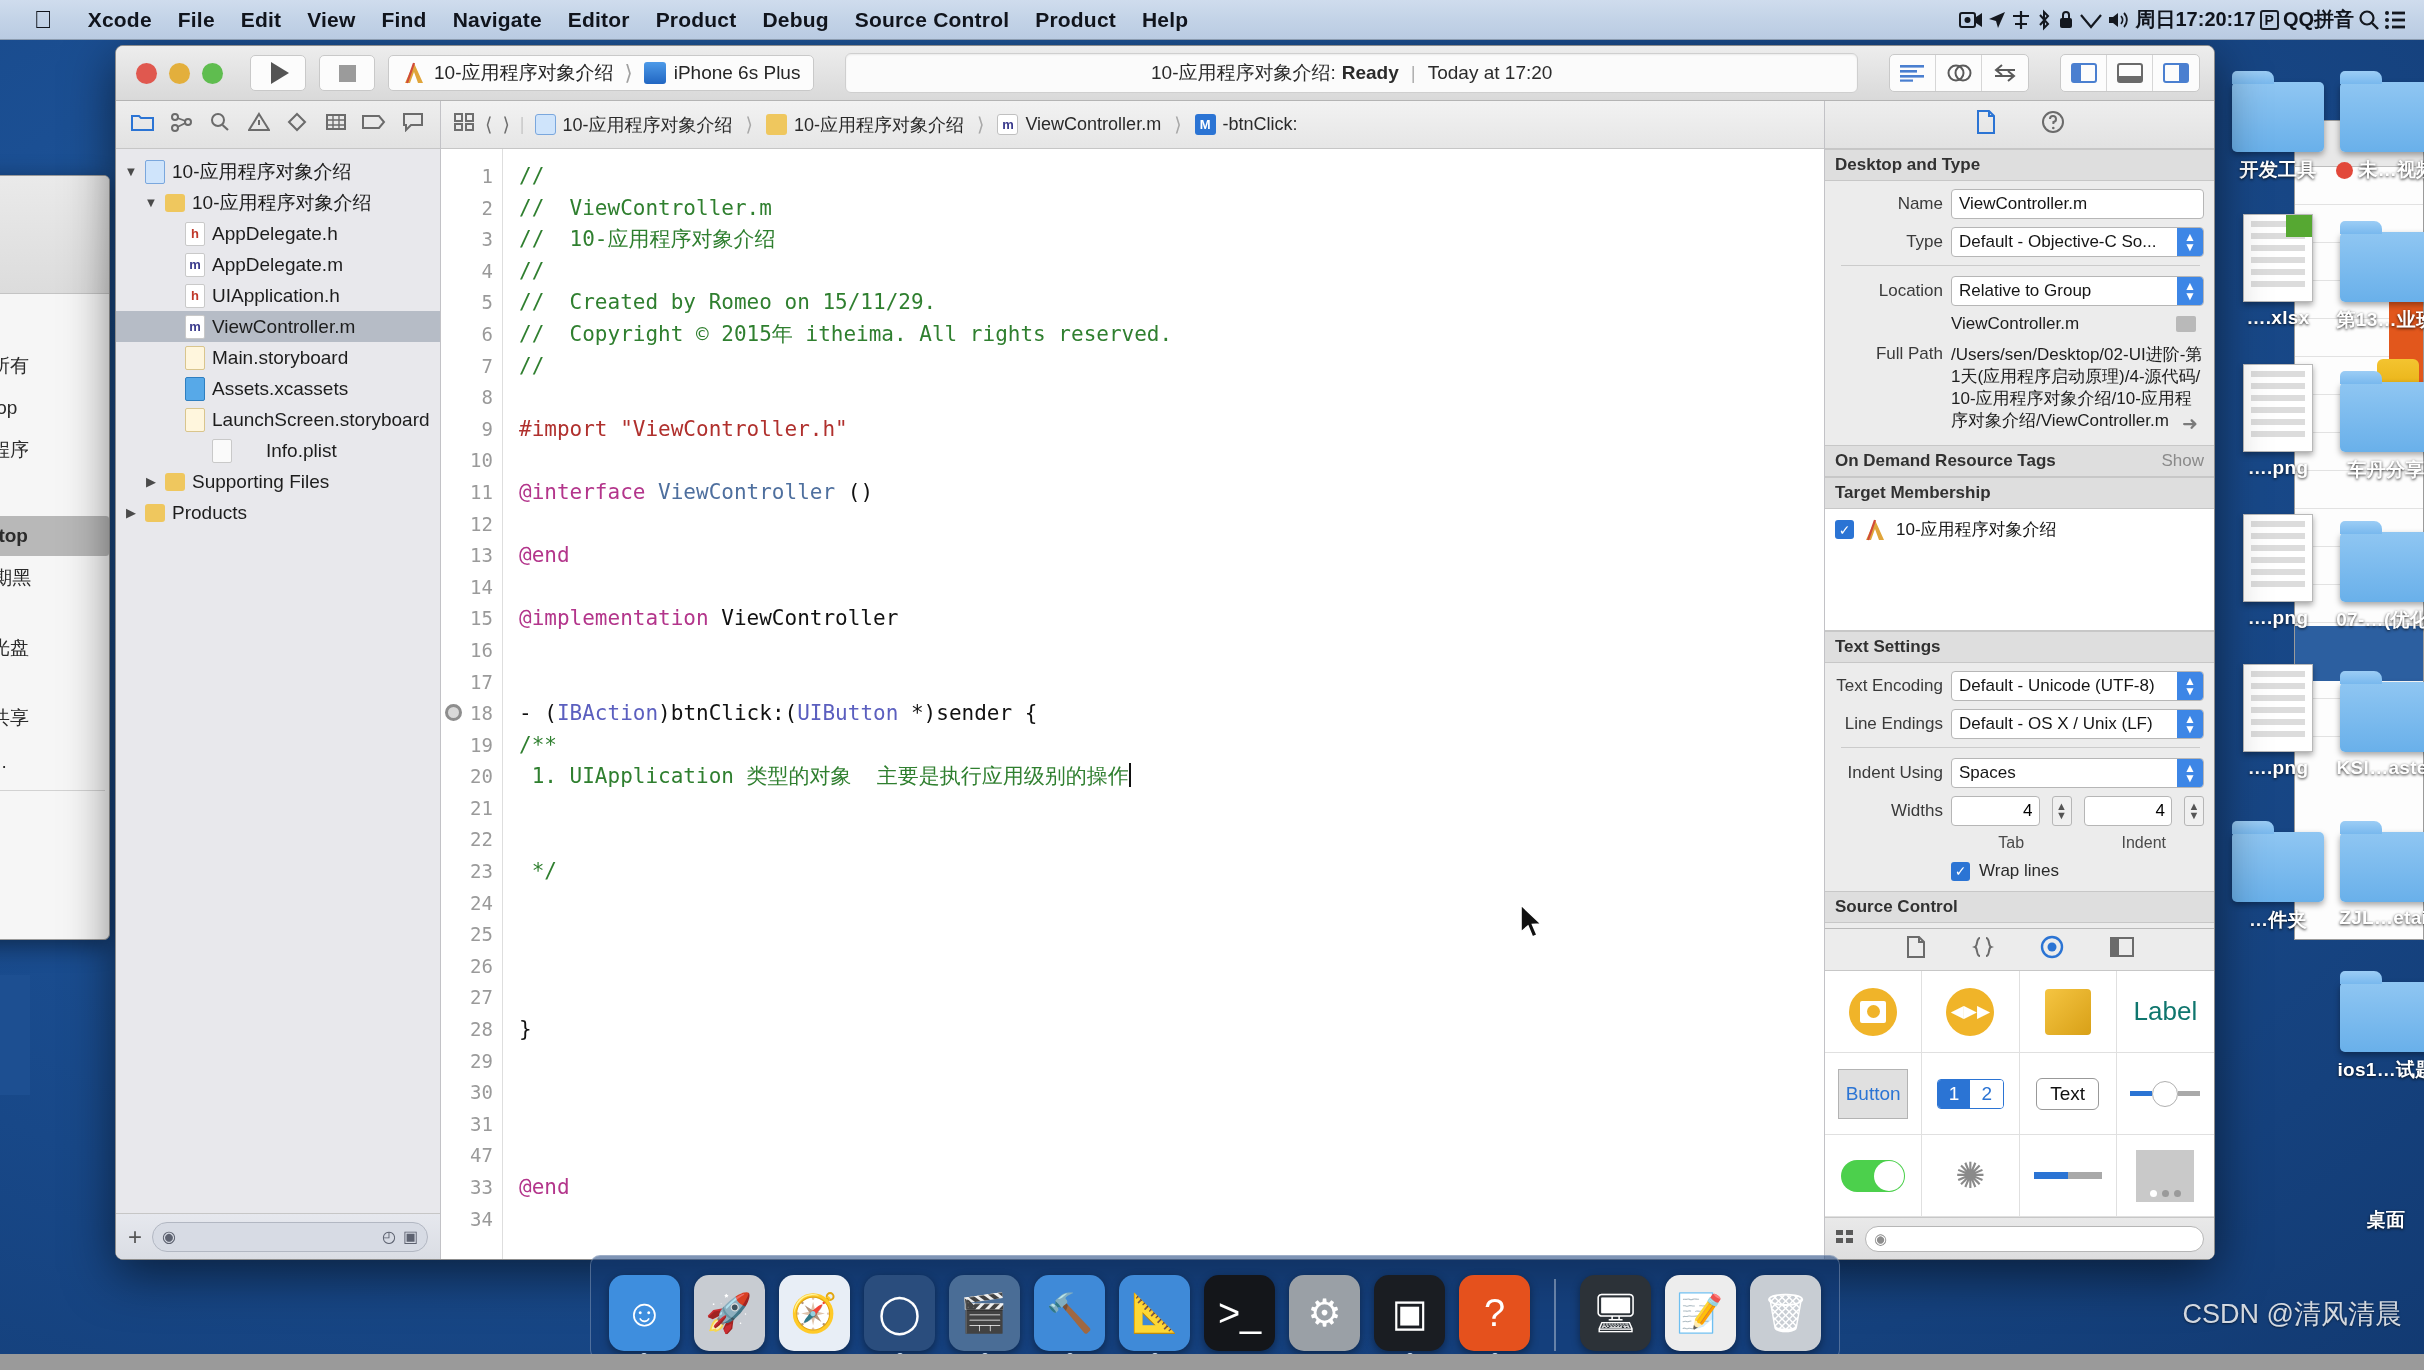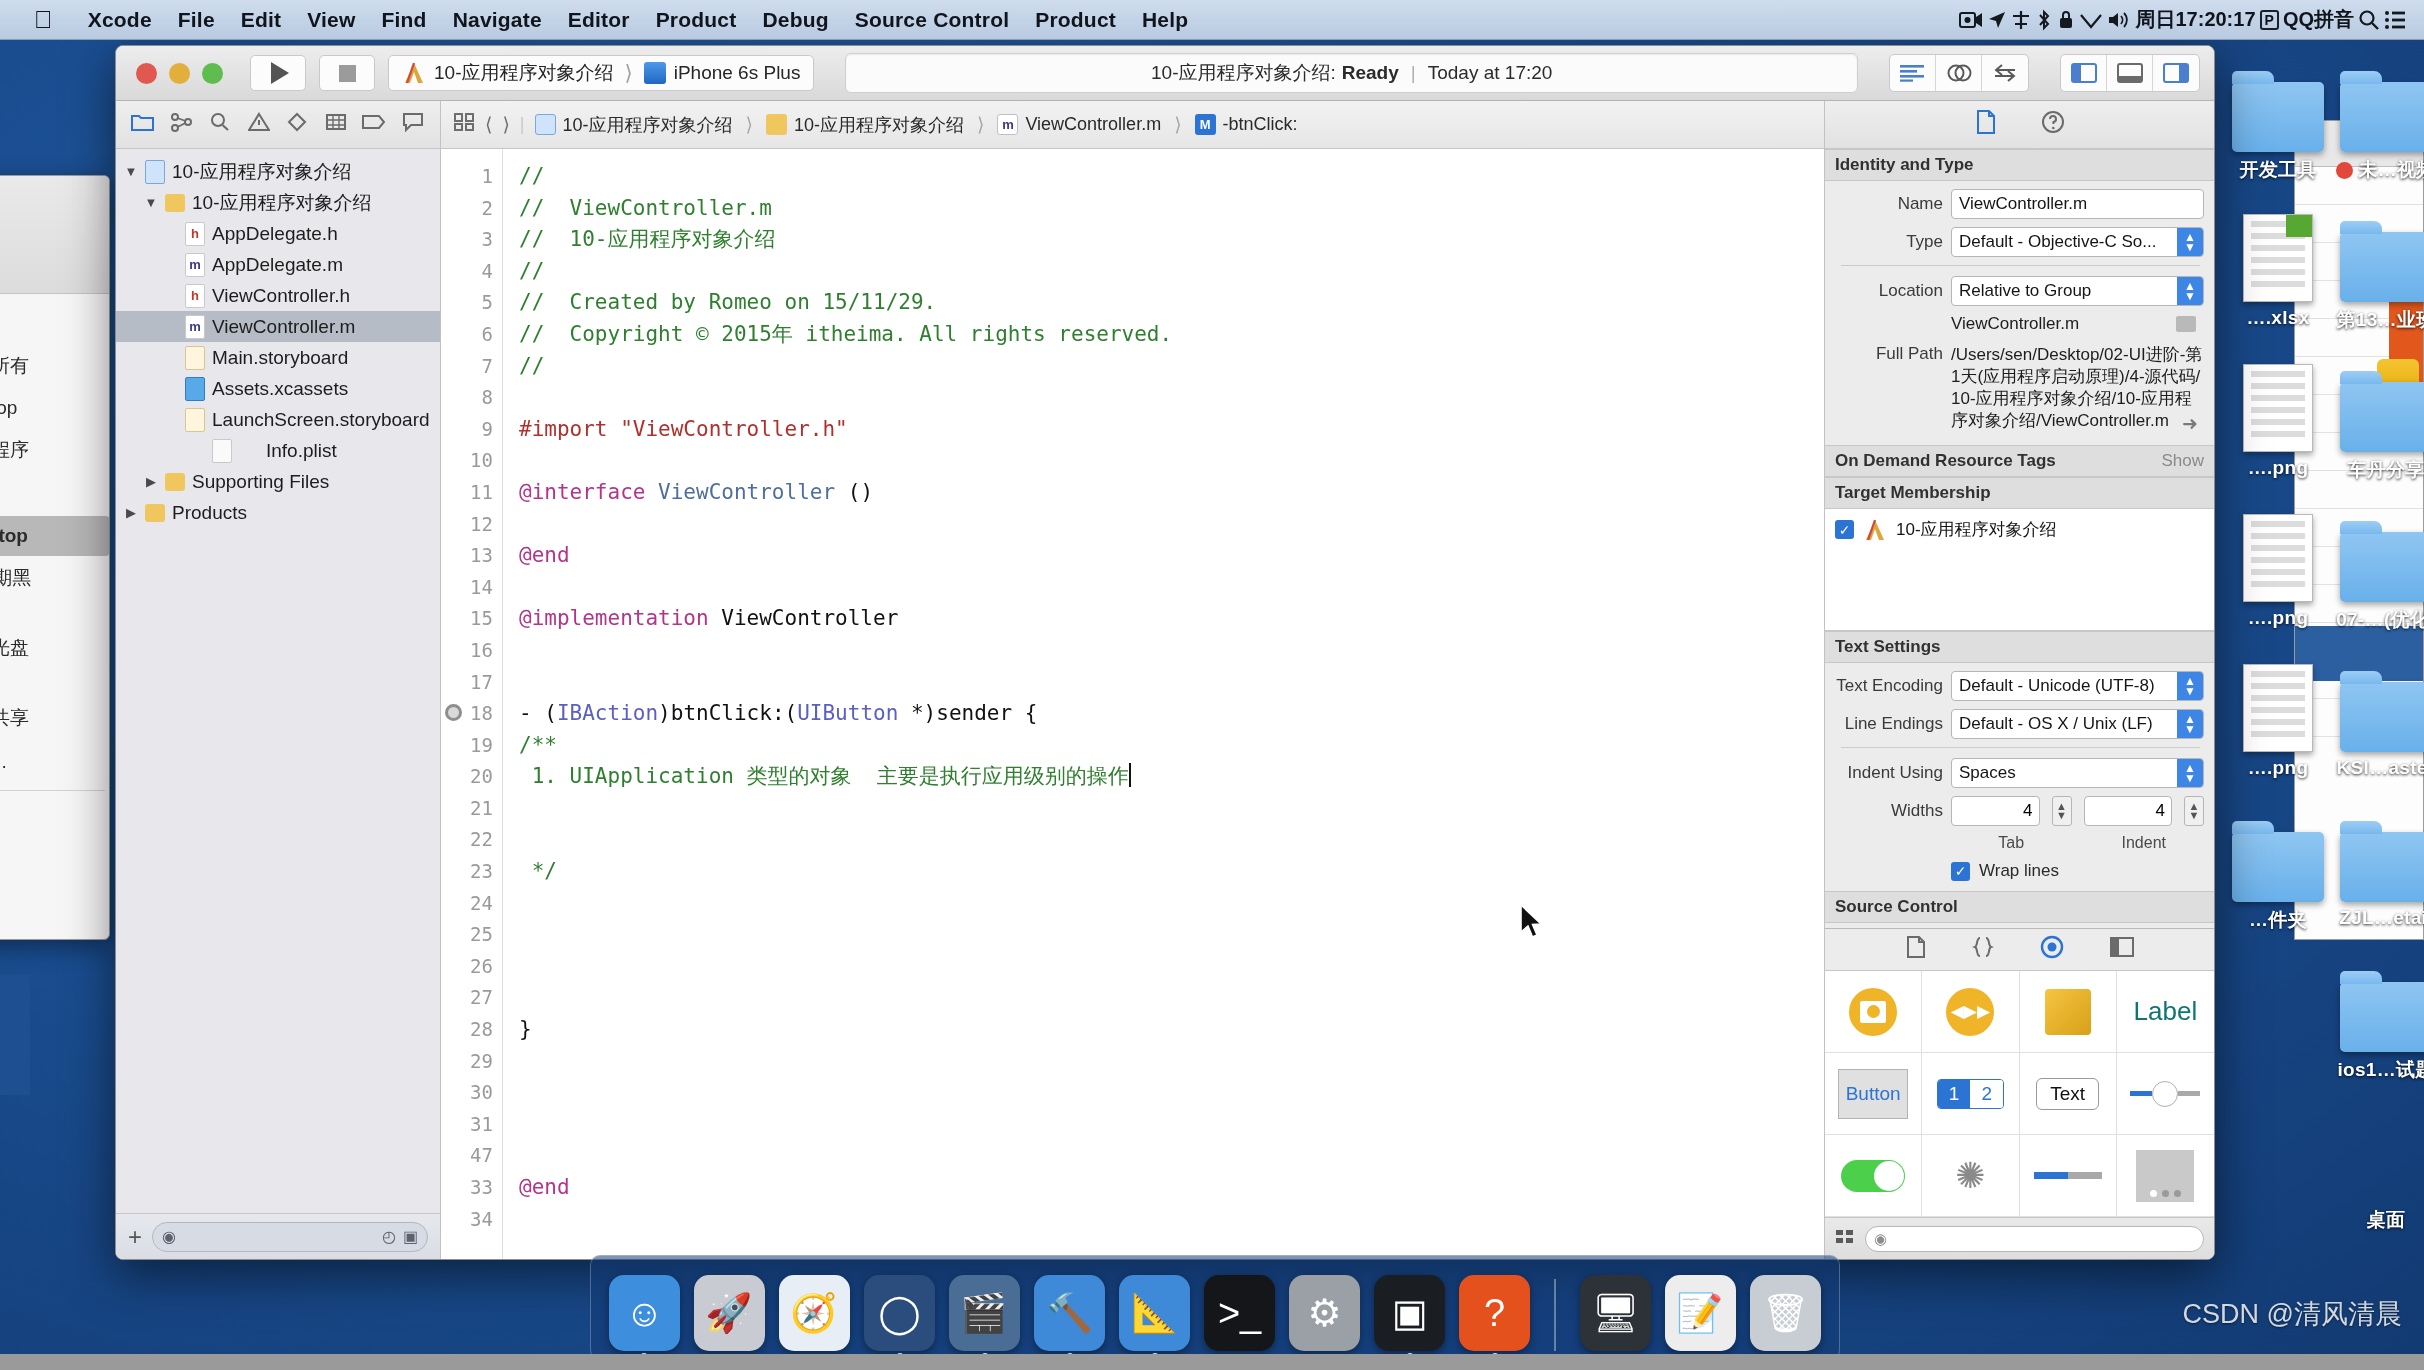--- a/index.html
+++ b/index.html
@@ -685,21 +685,21 @@
             <span>AppDelegate.h</span>
           </div>
           <div class="trow" style="padding-left: 48px;">
             <span class="tri"></span>
             <span class="ficon ic-m">m</span>
             <span>AppDelegate.m</span>
           </div>
           <div class="trow" style="padding-left: 48px;">
             <span class="tri"></span>
             <span class="ficon ic-h">h</span>
-            <span>ViewController.h</span>
+            <span>UIApplication.h</span>
           </div>
           <div class="trow sel" style="padding-left: 48px;">
             <span class="tri"></span>
             <span class="ficon ic-m">m</span>
             <span>ViewController.m</span>
           </div>
           <div class="trow" style="padding-left: 48px;">
             <span class="tri"></span>
             <span class="ficon ic-sb"></span>
             <span>Main.storyboard</span>
@@ -837,21 +837,21 @@
               <circle cx="12" cy="12" r="10" fill="none" stroke="#6b6b6b" stroke-width="2"></circle>
               <path d="M9 9 a3 3 0 1 1 3.4 3 v2" fill="none" stroke="#6b6b6b" stroke-width="2"></path>
               <circle cx="12.3" cy="18" r="1.3" fill="#6b6b6b"></circle>
             </svg>
         </span>
       </div>
 
       <div id="insp-scroll">
 
         <div class="sec-hdr">
-          <span>Identity and Type</span>
+          <span>Desktop and Type</span>
         </div>
         <div class="frm">
           <div class="frow">
             <span class="flabel">Name</span>
             <span class="ftext">ViewController.m</span>
           </div>
           <div class="frow">
             <span class="flabel">Type</span>
             <span class="fpop">
               <span>Default - Objective-C So...</span>

